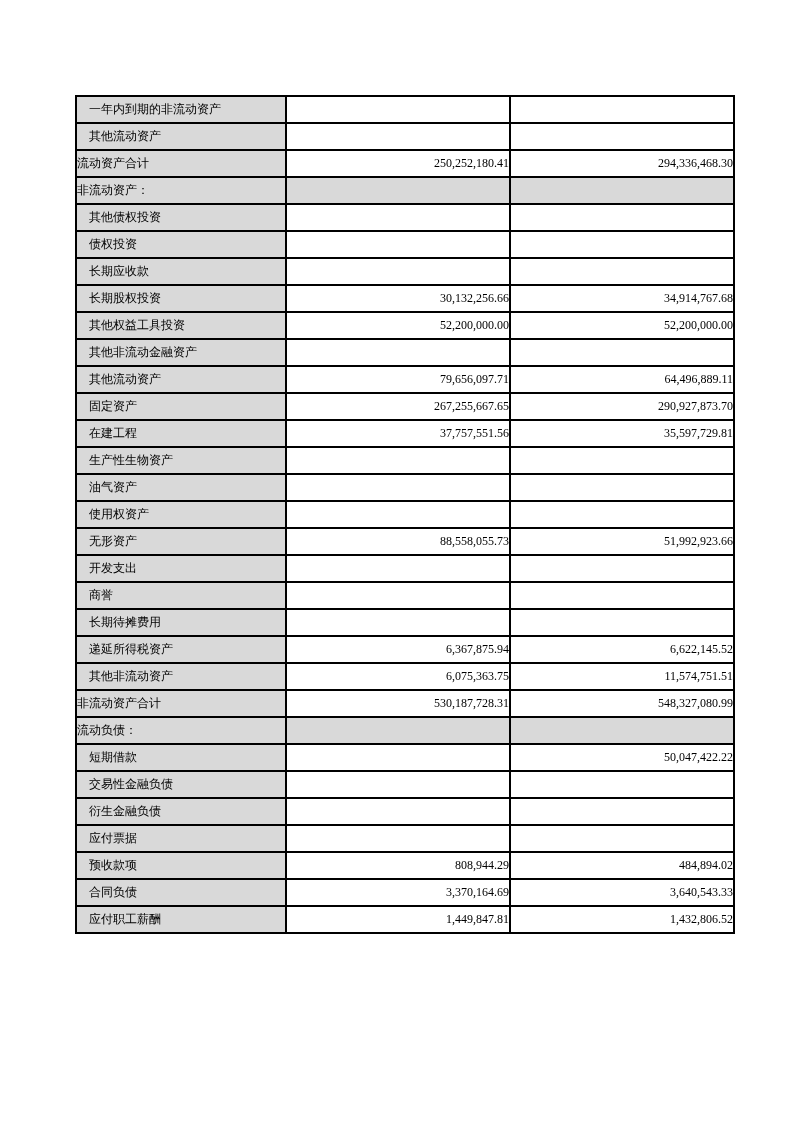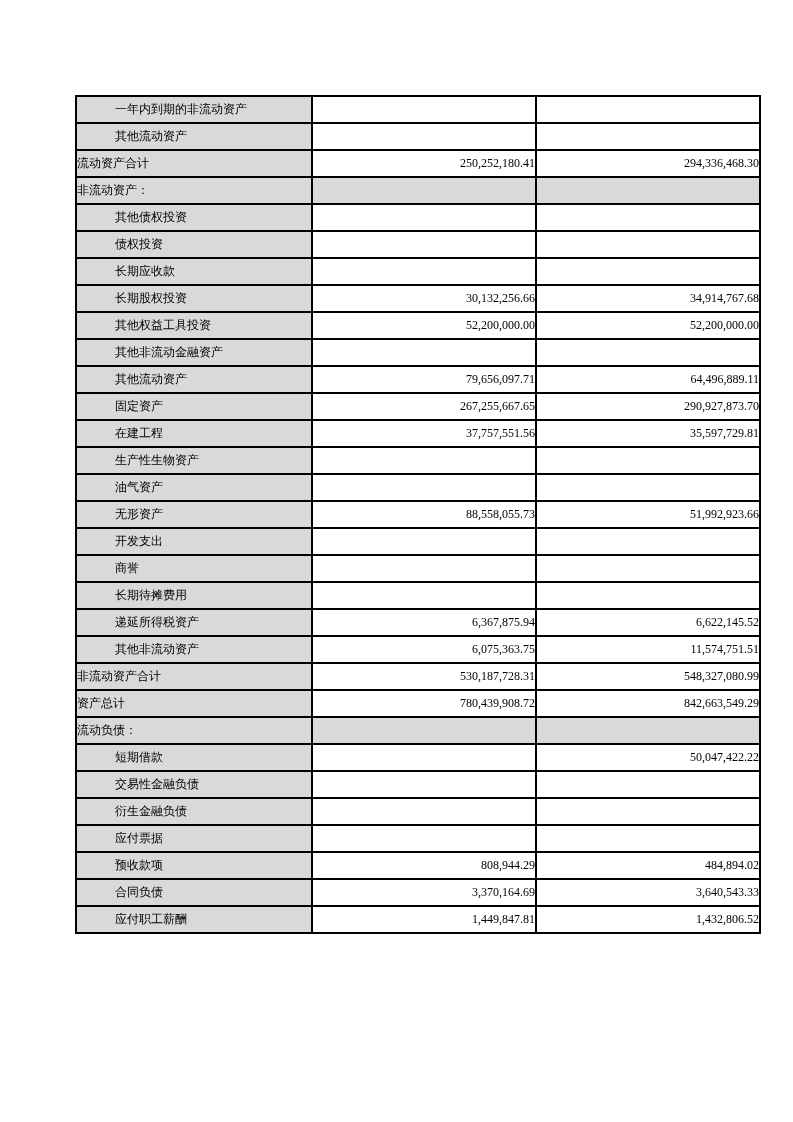--- a/index.html
+++ b/index.html
@@ -34,21 +34,21 @@
     white-space: nowrap;
     vertical-align: middle;
   }
   td.label-cell {
     background: #d9d9d9;
     width: 196px;
     text-align: left;
     padding-left: 4px;
   }
   td.label-cell.indent {
-    padding-left: 38px;
+    padding-left: 12px;
   }
   td.value-cell {
     background: #ffffff;
     width: 222px;
     text-align: right;
     padding-right: 6px;
   }
   tr.section-row td.value-cell {
     background: #d9d9d9;
   }
@@ -128,20 +128,25 @@
           <td class="label-cell indent">生产性生物资产</td>
           <td class="value-cell"></td>
           <td class="value-cell"></td>
         </tr>
         <tr>
           <td class="label-cell indent">油气资产</td>
           <td class="value-cell"></td>
           <td class="value-cell"></td>
         </tr>
         <tr>
+          <td class="label-cell indent">使用权资产</td>
+          <td class="value-cell"></td>
+          <td class="value-cell"></td>
+        </tr>
+        <tr>
           <td class="label-cell indent">无形资产</td>
           <td class="value-cell">88,558,055.73</td>
           <td class="value-cell">51,992,923.66</td>
         </tr>
         <tr>
           <td class="label-cell indent">开发支出</td>
           <td class="value-cell"></td>
           <td class="value-cell"></td>
         </tr>
         <tr>
@@ -161,25 +166,20 @@
         </tr>
         <tr>
           <td class="label-cell indent">其他非流动资产</td>
           <td class="value-cell">6,075,363.75</td>
           <td class="value-cell">11,574,751.51</td>
         </tr>
         <tr>
           <td class="label-cell">非流动资产合计</td>
           <td class="value-cell">530,187,728.31</td>
           <td class="value-cell">548,327,080.99</td>
-        </tr>
-        <tr>
-          <td class="label-cell">资产总计</td>
-          <td class="value-cell">780,439,908.72</td>
-          <td class="value-cell">842,663,549.29</td>
         </tr>
         <tr class="section-row">
           <td class="label-cell">流动负债：</td>
           <td class="value-cell"></td>
           <td class="value-cell"></td>
         </tr>
         <tr>
           <td class="label-cell indent">短期借款</td>
           <td class="value-cell"></td>
           <td class="value-cell">50,047,422.22</td>

